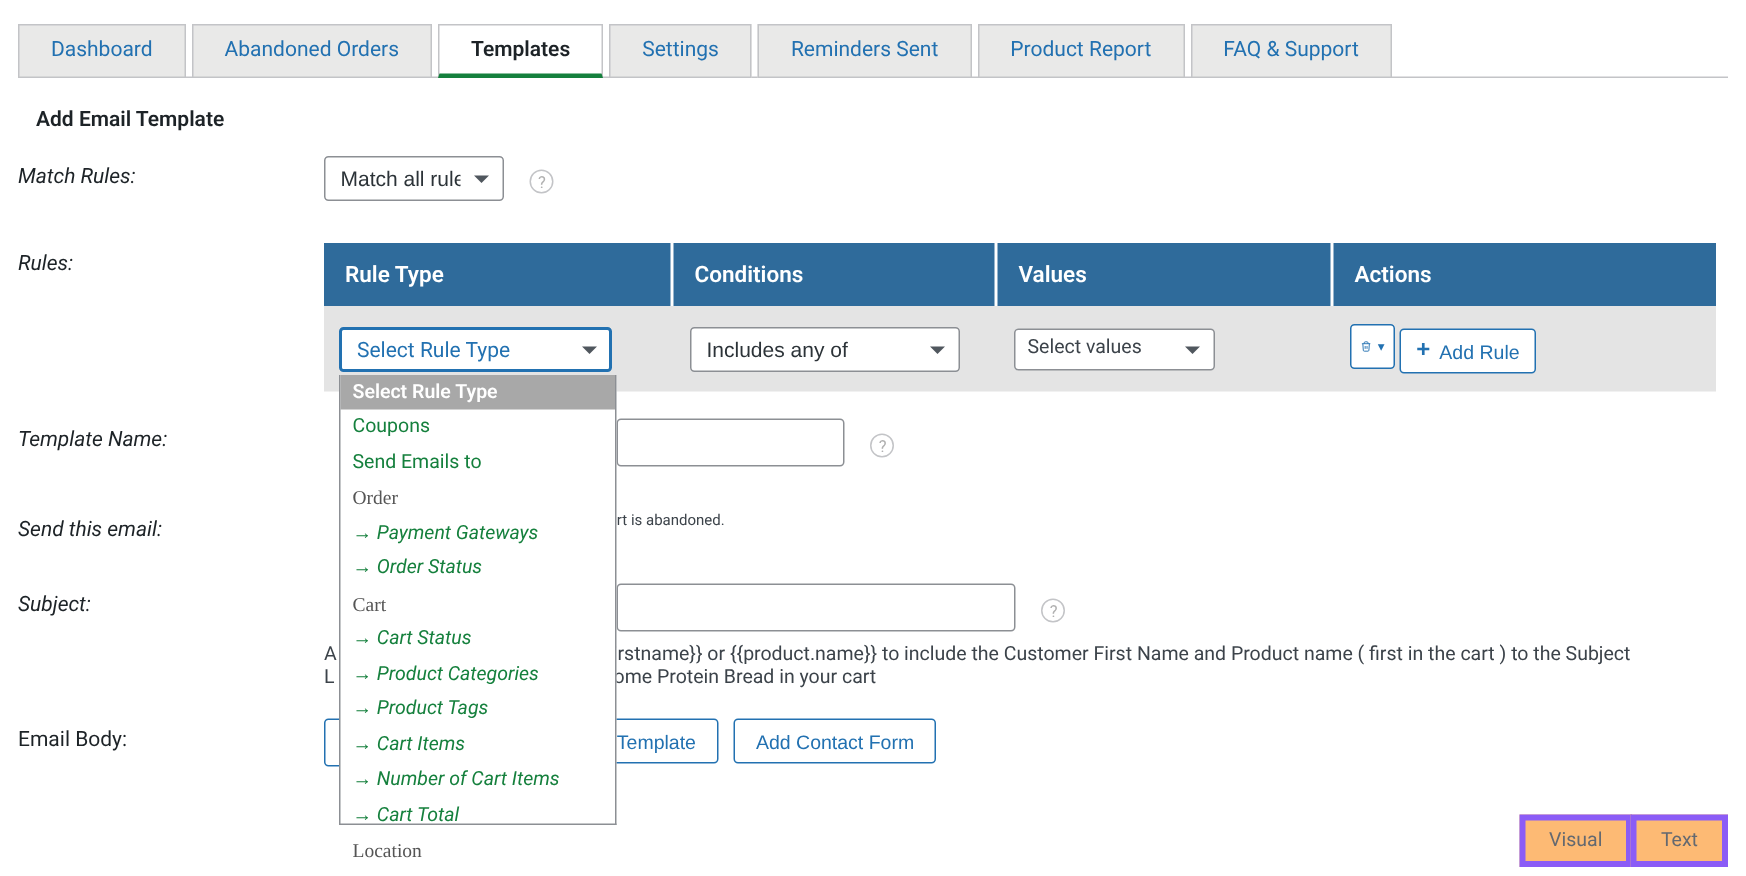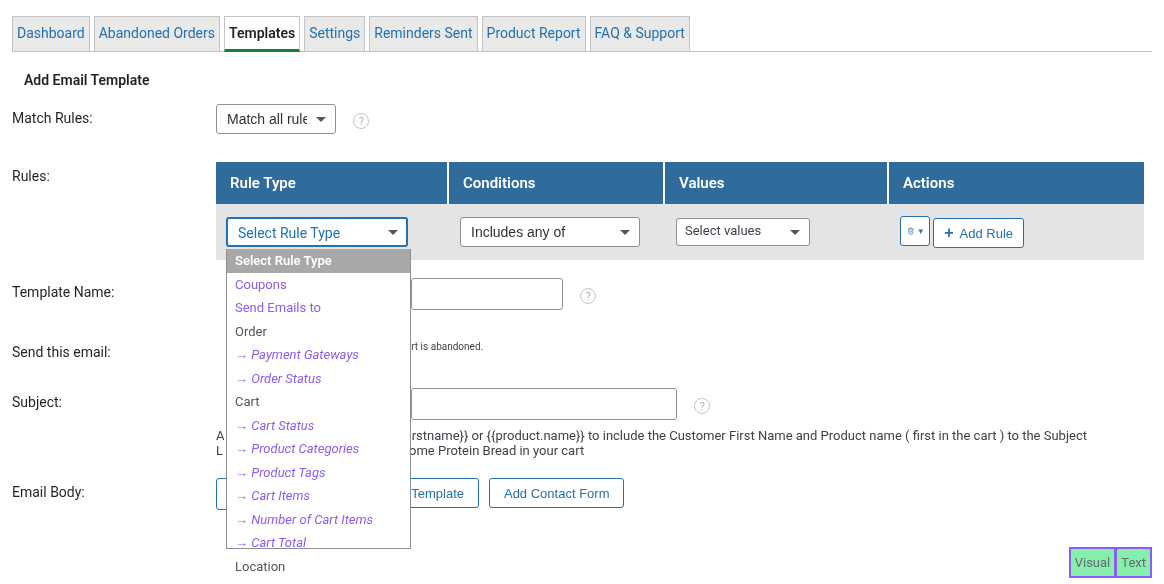--- a/index.html
+++ b/index.html
@@ -11,21 +11,21 @@
     width: 1164px;
     height: 584px;
     overflow: hidden;
   }
   .tabs {
     display: flex;
     border-bottom: 1px solid #c3c4c7;
     margin: 16px 12px 0 12px;
   }
   .tab {
-    padding: 8px 4px;
+    padding: 8px 21px;
     background: #e9e9e8;
     border: 1px solid #c3c4c7;
     margin-right: 4px;
     margin-bottom: -1px;
     color: #2271b1;
     cursor: pointer;
     font-size: 14px;
   }
   .tab.active {
     background: #fff;
@@ -42,20 +42,21 @@
   .form-row {
     display: flex;
     align-items: flex-start;
     margin: 0 12px 28px 12px;
   }
   .form-row .label {
     width: 204px;
     padding-top: 6px;
     font-size: 14px;
     color: #1d2327;
+    font-style: italic;
   }
   .form-row .control {
     flex: 1;
     position: relative;
   }
   select, .select-box {
     padding: 4px 28px 4px 10px;
     border: 1px solid #8c8f94;
     border-radius: 3px;
     background: #fff;
@@ -166,53 +167,54 @@
     background: #fff;
     border: 1px solid #8c8f94;
     border-top: none;
     z-index: 100;
     max-height: 300px;
     overflow: visible;
   }
   .dropdown-open .opt {
     padding: 2px 8px;
     font-size: 13px;
-    color: #8b5cf6;
+    color: #15803d;
     cursor: pointer;
     line-height: 1.5;
   }
   .dropdown-open .opt.selected {
     background: #a8a8a8;
     color: #fff;
     font-weight: 600;
   }
   .dropdown-open .opt.group {
     color: #555;
     cursor: default;
     font-weight: normal;
+    font-family: Liberation Serif, serif;
   }
   .dropdown-open .opt.sub {
     font-style: italic;
     padding-left: 8px;
   }
   .dropdown-open .opt.sub::before {
     content: "→ ";
     font-style: normal;
   }
   .partial-text { color: #3c434a; font-size: 10px; padding-top:6px; }
   .editor-tabs {
     position: absolute;
     right: 12px;
     bottom: 6px;
     display: flex;
   }
   .editor-tab {
-    border: 2px solid #8b5cf6;
-    padding: 6px 4px;
-    background: #86efac;
+    border: 4px solid #8b5cf6;
+    padding: 6px 16px;
+    background: #fdba74;
     font-size: 13px;
     color: #646970;
     cursor: pointer;
     margin-left: -1px;
   }
   .bottom-row {
     display: flex;
     align-items: flex-start;
     margin: 0 12px 0 12px;
   }

